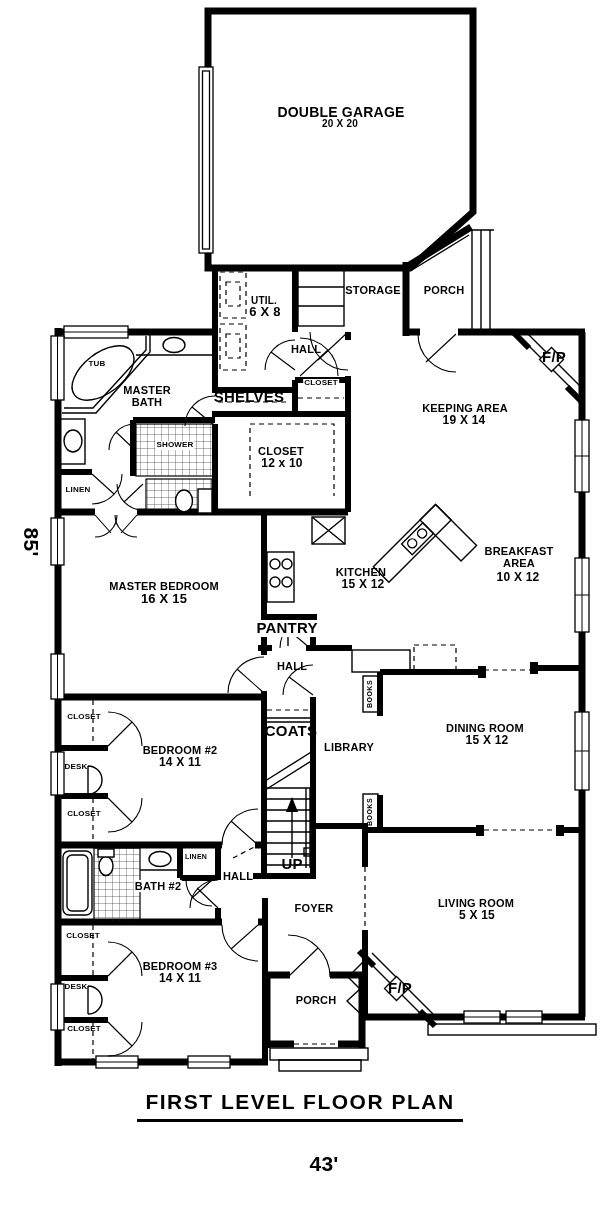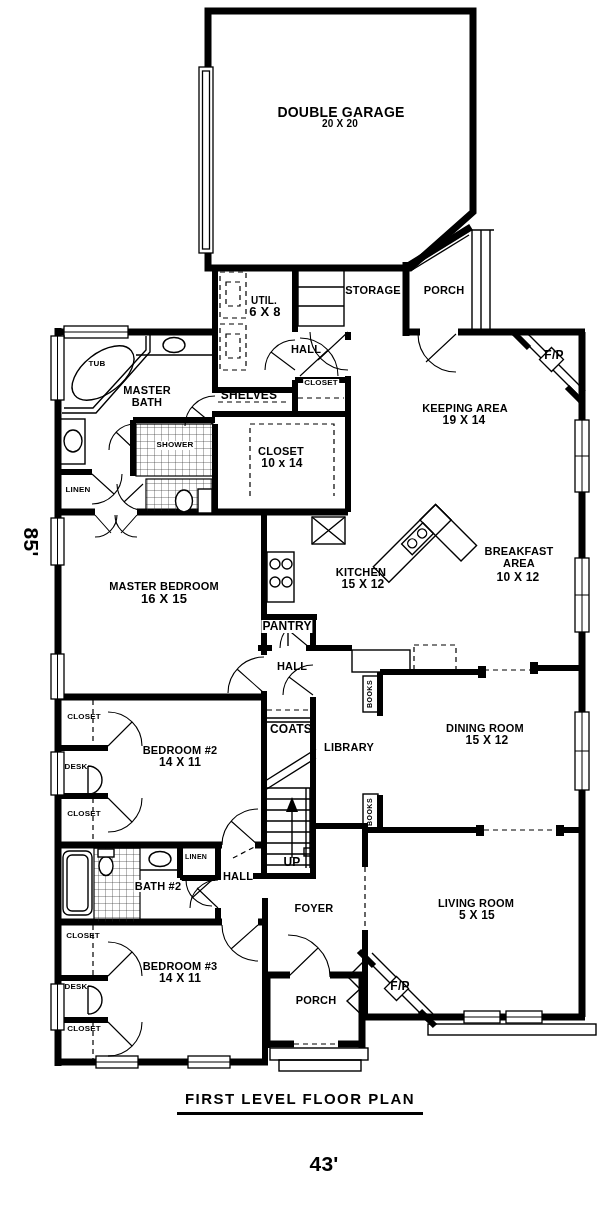--- a/index.html
+++ b/index.html
@@ -1,30 +1,30 @@
 <!DOCTYPE html>
 <html><head>
 <meta charset="utf-8">
 <style>
   html,body{margin:0;padding:0;background:#fff;}
   #stage{position:relative;width:600px;height:1208px;background:#fff;overflow:hidden;
          font-family:"Liberation Sans",sans-serif;}
   svg{position:absolute;left:0;top:0;}
   .lbl{position:absolute;font-weight:bold;color:#000;transform:translateX(-50%);
        white-space:nowrap;text-align:center;line-height:1.1;letter-spacing:0.2px;}
-  .fs7{font-size:7px}.fs8{font-size:8px}.fs9{font-size:12px}.fs10{font-size:10px}
+  .fs7{font-size:7px}.fs8{font-size:8px}.fs9{font-size:15px}.fs10{font-size:10px}
   .fs11{font-size:11px}.fs12{font-size:14px}.fs13{font-size:13px}.fs14{font-size:12px}
   .fs15{font-size:10px}.fs21{font-size:21px}
   .wrap60{white-space:normal;width:64px}
   .wrap90{white-space:normal;width:94px}
   .bg{background:#fff;padding:0 1px}
   .rot90{transform:translate(-50%,-50%) rotate(90deg)}
   .rotm90{transform:translate(-50%,-50%) rotate(-90deg);letter-spacing:0.5px}
   .title-row{position:absolute;left:0;top:1090px;width:600px;text-align:center}
-  .title-row span{display:inline-block;font-weight:bold;font-size:15px;letter-spacing:1.5px;
+  .title-row span{display:inline-block;font-weight:bold;font-size:21px;letter-spacing:1.5px;
        border-bottom:3px solid #000;padding:0 8px 5px}
 </style>
 </head>
 <body>
 
 <div id="stage">
 
 <svg width="600" height="1208" viewBox="0 0 600 1208">
   <defs>
     <pattern id="tiles" width="7" height="7" patternUnits="userSpaceOnUse">
@@ -235,21 +235,21 @@
 <div class="lbl fs11" style="left:306px;top:343px">HALL</div>
 <div class="lbl fs8 bg" style="left:321px;top:379px">CLOSET</div>
 <div class="lbl fs9" style="left:249px;top:389px">SHELVES</div>
 
 <div class="lbl fs11 wrap60" style="left:147px;top:384px">MASTER BATH</div>
 <div class="lbl fs8" style="left:97px;top:360px">TUB</div>
 <div class="lbl fs8 bg" style="left:175px;top:441px">SHOWER</div>
 <div class="lbl fs8" style="left:78px;top:486px">LINEN</div>
 
 <div class="lbl fs11" style="left:281px;top:445px">CLOSET</div>
-<div class="lbl fs14" style="left:282px;top:457px">10 x 14</div>
+<div class="lbl fs14" style="left:282px;top:457px">12 x 10</div>
 
 <div class="lbl fs11" style="left:465px;top:402px">KEEPING AREA</div>
 <div class="lbl fs14" style="left:464px;top:414px">19 X 14</div>
 <div class="lbl fs9" style="left:554px;top:349px">F/P</div>
 
 <div class="lbl fs11" style="left:361px;top:566px">KITCHEN</div>
 <div class="lbl fs14" style="left:363px;top:578px">15 X 12</div>
 
 <div class="lbl fs11 wrap90" style="left:519px;top:545px">BREAKFAST AREA</div>
 <div class="lbl fs14" style="left:518px;top:571px">10 X 12</div>

